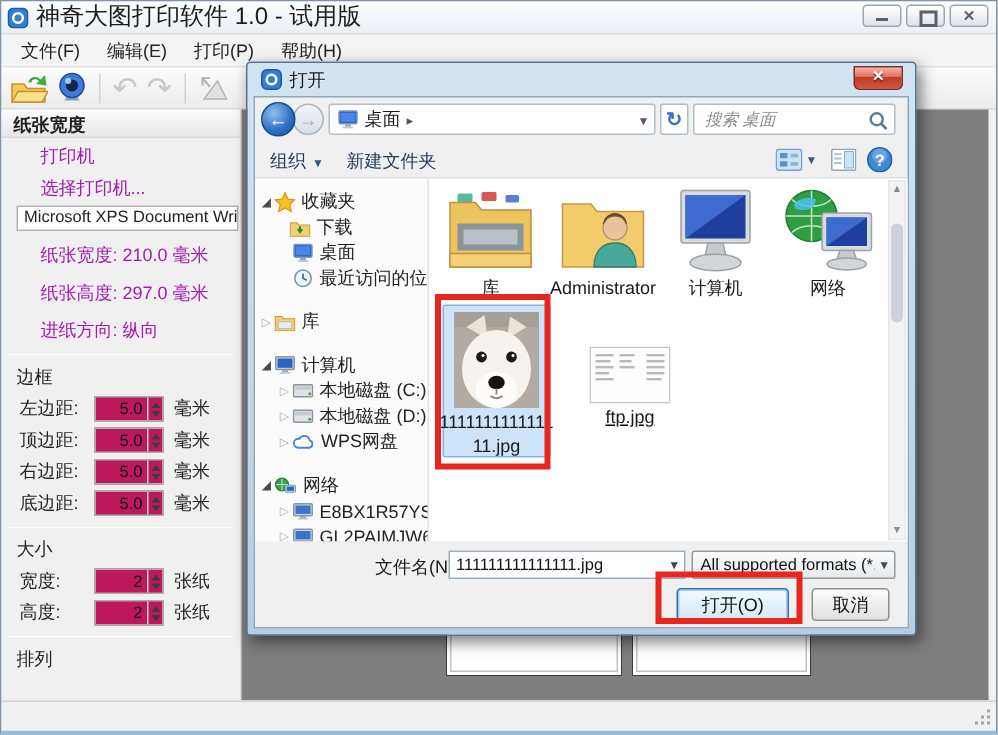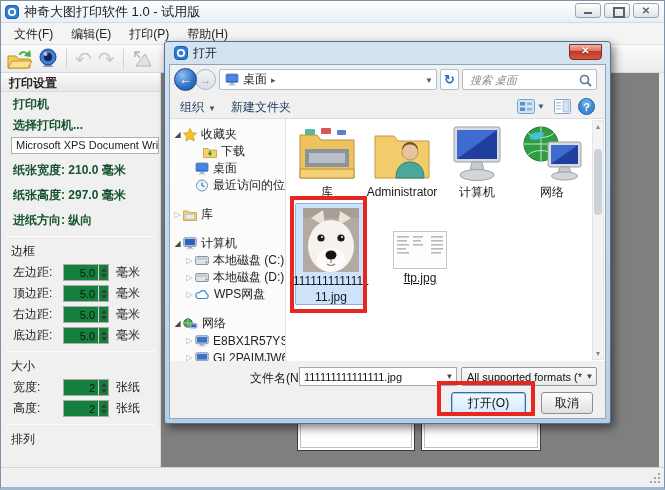--- a/index.html
+++ b/index.html
@@ -5,21 +5,21 @@
   html,body{margin:0;padding:0;background:#c9d6e2;}
   *{box-sizing:border-box;font-family:"Liberation Sans",sans-serif;}
   #stage{position:relative;width:665px;height:490px;overflow:hidden;}
 
   
   .window{position:absolute;left:0;top:0;width:665px;height:490px;
     border:1px solid #7e93a7;border-bottom:3px solid #9cb8d4;background:#f0f0f0;}
   .titlebar{position:absolute;left:0;top:0;right:0;height:22px;
     background:linear-gradient(#fdfeff,#e9eff5);border-bottom:1px solid #d5dbe1;
     display:flex;align-items:center;padding:0 4px;gap:5px;}
-  .titlebar .t{font-size:13px;color:#1d1d1d;white-space:nowrap;}
+  .titlebar .t{font-size:16px;color:#1d1d1d;white-space:nowrap;}
   .caption{position:absolute;right:5px;top:2px;display:flex;gap:3px;}
   .capbtn{width:26px;height:15px;border:1px solid #9da6ae;border-radius:3px;
     background:linear-gradient(#ffffff,#dfe3e7);position:relative;}
   .capbtn.min::before{content:"";position:absolute;left:8px;bottom:3px;width:8px;height:2px;background:#5a6168;}
   .capbtn.max::before{content:"";position:absolute;left:8px;top:3px;width:8px;height:7px;border:2px solid #5a6168;}
   .capbtn.cls::before{content:"\2715";position:absolute;left:0;right:0;top:1px;text-align:center;font-size:10px;color:#5a6168;font-weight:bold;}
 
   .menubar{position:absolute;left:0;top:22px;right:0;height:22px;background:#f4f4f4;
     border-bottom:1px solid #e2e2e2;display:flex;align-items:flex-start;padding-left:4px;}
   .menu-item{font-size:12px;color:#222;padding:3px 9px;}
@@ -28,28 +28,28 @@
     background:linear-gradient(#fbfbfb,#ececec);border-bottom:1px solid #d9d9d9;
     display:flex;align-items:center;gap:6px;padding-left:5px;}
   .tsep{width:1px;height:20px;background:#d2d2d2;margin:0 2px;}
   .tglyph{font-size:20px;color:#c9c9c9;line-height:20px;}
 
   
   .panel{position:absolute;left:0;top:72px;width:160px;bottom:20px;background:#f0f0f0;
     border-right:1px solid #dcdcdc;overflow:hidden;}
   .phead{height:19px;background:linear-gradient(#fbfbfb,#e7e7e7);border-bottom:1px solid #dadada;
     font-size:12px;font-weight:bold;color:#222;padding:2px 0 0 8px;}
-  .pline{font-size:12px;color:#14532d;margin:4px 0 0 12px;white-space:nowrap;font-weight:bold;}
+  .pline{font-size:12px;color:#a21caf;margin:4px 0 0 26px;white-space:nowrap;}
   .pcombo{margin:3px 0 2px 10px;width:148px;height:17px;background:#fff;border:1px solid #b0b0b0;
     font-size:11px;color:#222;padding:1px 0 0 4px;white-space:nowrap;overflow:hidden;}
   .psep{height:1px;background:#ddd;border-bottom:1px solid #fbfbfb;margin:7px 4px 0 4px;}
   .ptitle{font-size:12px;color:#222;margin:6px 0 2px 10px;}
   .srow{display:flex;align-items:center;margin:4px 0 0 12px;height:17px;}
   .srow .lbl{width:50px;font-size:12px;color:#222;white-space:nowrap;}
-  .sbox{width:46px;height:17px;background:#15803d;border:1px solid #ababab;display:flex;}
+  .sbox{width:46px;height:17px;background:#be185d;border:1px solid #ababab;display:flex;}
   .sval{flex:1;font-size:11px;color:#111;text-align:right;padding:2px 3px 0 0;}
   .spin{width:10px;border-left:1px solid #d4d4d4;display:flex;flex-direction:column;align-items:center;justify-content:center;gap:2px;}
   .spin .u{width:0;height:0;border-left:3px solid transparent;border-right:3px solid transparent;border-bottom:4px solid #3a3a3a;}
   .spin .d{width:0;height:0;border-left:3px solid transparent;border-right:3px solid transparent;border-top:4px solid #3a3a3a;}
   .srow .unit{font-size:12px;color:#222;margin-left:7px;white-space:nowrap;}
 
   
   .canvas{position:absolute;left:160px;top:72px;right:5px;bottom:20px;background:#7f7f7f;}
   .page{position:absolute;background:#fff;border:1px solid #3c3c3c;box-shadow:inset 0 0 0 2px #fff,inset 0 0 0 3px #c2c2c2;}
   .statusbar{position:absolute;left:0;right:0;bottom:0;height:20px;background:#f0f0f0;border-top:1px solid #d4d4d4;}
@@ -178,21 +178,21 @@
       <span class="tsep"></span>
       <span>
           <svg width="22" height="20">
             <polygon points="4,17 19,17 13,5" fill="#e2e2e2" stroke="#b4b4b4"></polygon>
             <path d="M8,9 L3,3 M3,8 V3 H8" stroke="#b4b4b4" fill="none" stroke-width="1.4"></path>
           </svg>
         </span>
     </div>
 
     <div class="panel">
-      <div class="phead">打印设置</div>
+      <div class="phead">纸张宽度</div>
       <div class="pline">打印机</div>
       <div class="pline">选择打印机...</div>
       <div class="pcombo">Microsoft XPS Document Writer</div>
       <div id="panel-info">
           <div class="pline" style="margin-top: 8px;">纸张宽度: 210.0 毫米</div>
           <div class="pline" style="margin-top: 8px;">纸张高度: 297.0 毫米</div>
           <div class="pline" style="margin-top: 8px;">进纸方向: 纵向</div>
         </div>
       <div class="psep"></div>
       <div class="ptitle">边框</div>
@@ -353,21 +353,21 @@
           <div class="navtree" id="navtree">
               <div class="trow" style="padding-left: 2px;">
                 <span class="exp open">◢</span>
                 <span class="ic">
                   <svg width="14" height="14">
                     <polygon points="7,0.5 9,4.8 13.5,5.2 10.2,8.2 11.2,13 7,10.6 2.8,13 3.8,8.2 0.5,5.2 5,4.8" fill="#f6c326" stroke="#cf9a12" stroke-width="0.8"></polygon>
                   </svg>
                 </span>
                 <span>收藏夹</span>
               </div>
-              <div class="trow" style="padding-left: 22px;">
+              <div class="trow" style="padding-left: 12px;">
                 <span class="exp"></span>
                 <span class="ic">
                   <svg width="14" height="12">
                     <path d="M0.5,2.5 L5,2.5 6,4 13.5,4 13.5,11.5 0.5,11.5 Z" fill="#f3cf72" stroke="#c79d38" stroke-width="0.8"></path>
                     <path d="M7,4.8 L7,8 M5.5,6.8 L7,8.8 8.5,6.8" stroke="#2f8f2f" stroke-width="1.3" fill="none"></path>
                   </svg>
                 </span>
                 <span>下载</span>
               </div>
               <div class="trow" style="padding-left: 14px;">

